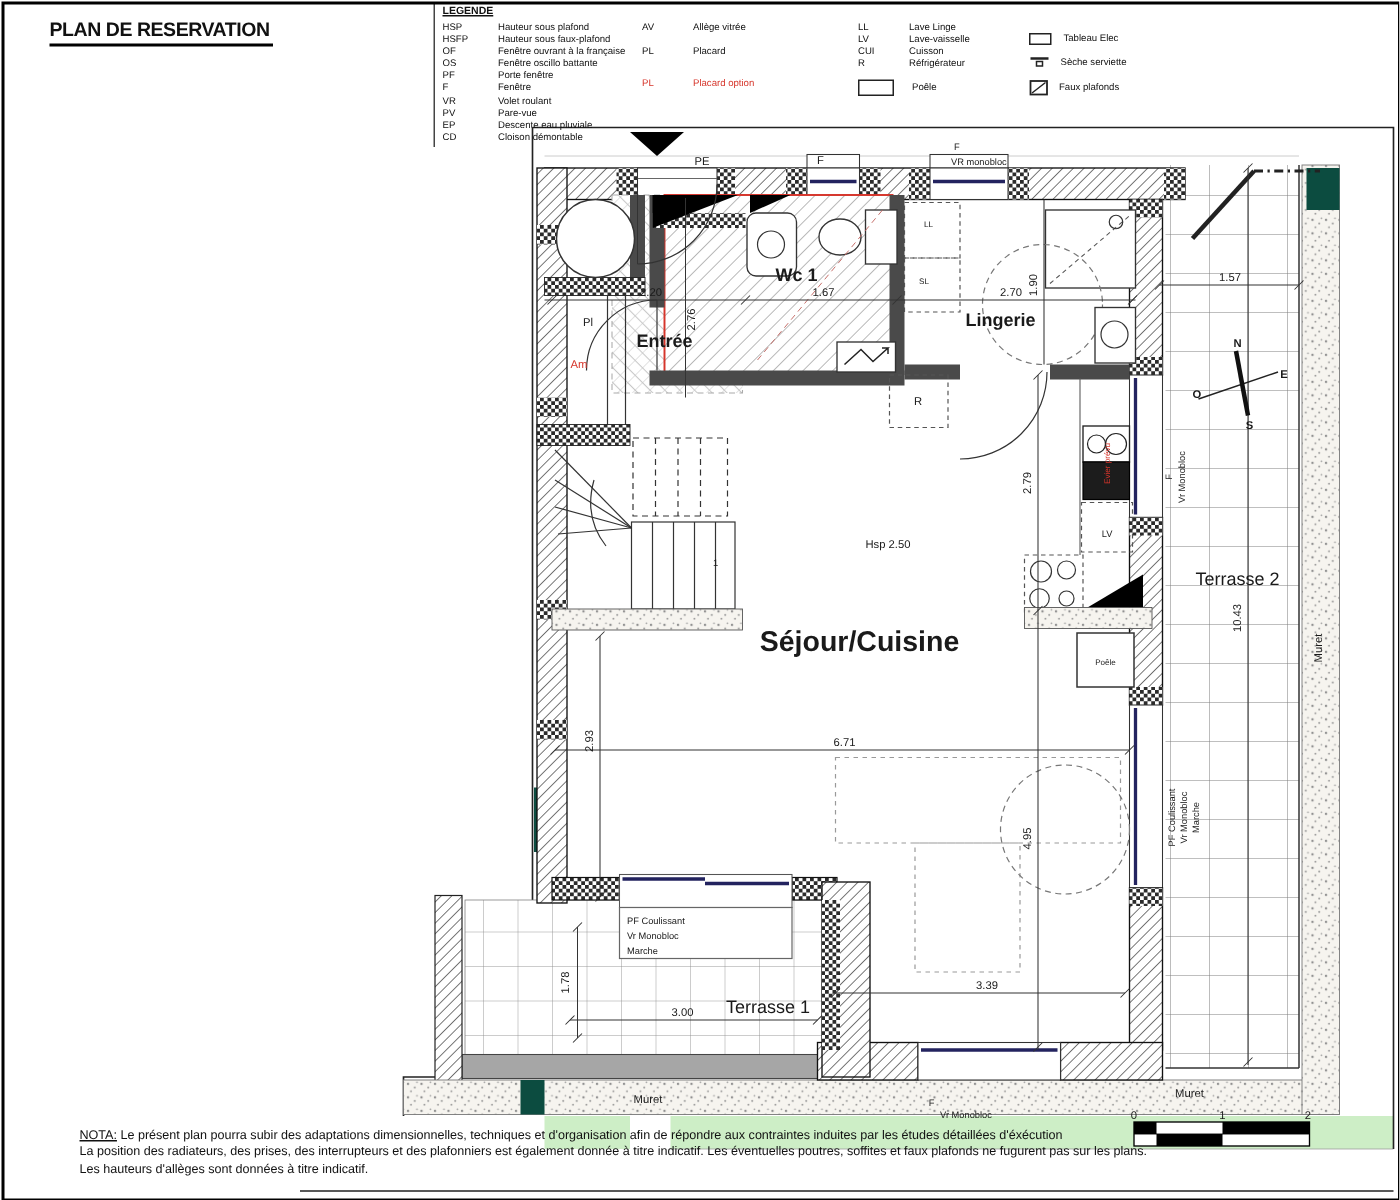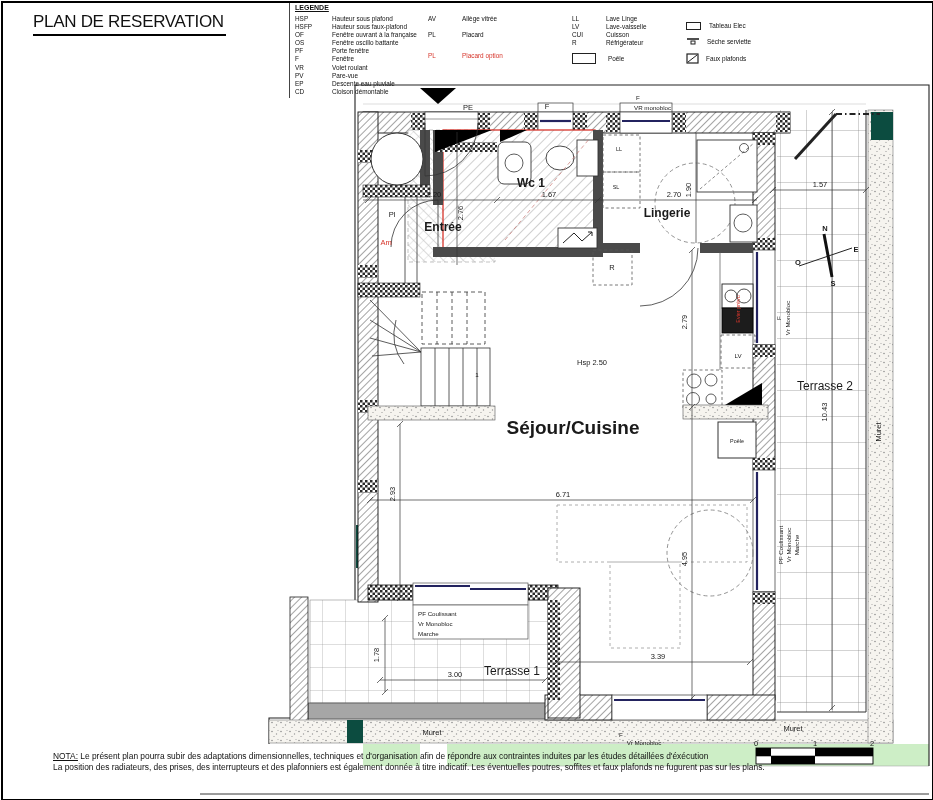--- a/index.html
+++ b/index.html
@@ -1,21 +1,21 @@
 <!DOCTYPE html>
 <html><head>
 <meta charset="utf-8">
 <style>
   html,body{margin:0;padding:0;background:#fff;}
   #page{position:relative;width:933px;height:800px;background:#fff;overflow:hidden;
         font-family:"Liberation Sans",sans-serif;color:#111;}
   .abs{position:absolute;}
   #page-border{position:absolute;left:1px;top:1px;width:929px;height:796px;border:2px solid #000;pointer-events:none;}
   
-  #title{left:33px;top:12px;font-size:17px;font-weight:normal;letter-spacing:-0.3px;
+  #title{left:33px;top:12px;font-size:13px;font-weight:bold;letter-spacing:-0.3px;
          border-bottom:2.5px solid #000;padding:0 2px 2px 0;}
   
   #legend{left:289px;top:2px;width:530px;height:96px;border-left:1px solid #444;}
   .lg-head{position:absolute;left:5px;top:2px;font-size:7px;text-decoration:underline;font-weight:bold;}
   .lg-col{position:absolute;font-size:6.4px;line-height:8.1px;white-space:nowrap;}
   .lg-row{display:flex;}
   .lg-abbr{display:inline-block;width:37px;}
   .lg-abbr3{display:inline-block;width:34px;}
   .lg-lab{display:inline-block;}
   .lg-red{color:#d6352b;}
@@ -470,16 +470,17 @@
           <line x1="2" y1="9" x2="11" y2="2" stroke="#222" stroke-width="1"></line>
         </svg>
         <span class="lg-lab">Faux plafonds</span>
       </div>
     </div>
   </div>
 
   <div id="nota" class="abs">
     <div class="nl"><span class="nota-label">NOTA:</span> <span>Le présent plan pourra subir des adaptations dimensionnelles, techniques et d'organisation afin de répondre aux contraintes induites par les études détaillées d'éxécution</span></div>
     <div class="nl">La position des radiateurs, des prises, des interrupteurs et des plafonniers est également donnée à titre indicatif. Les éventuelles poutres, soffites et faux plafonds ne fugurent pas sur les plans.</div>
+    <div class="nl">Les hauteurs d'allèges sont données à titre indicatif.</div>
   </div>
 
   <div id="page-border"></div>
 </div>
 
 </body></html>

